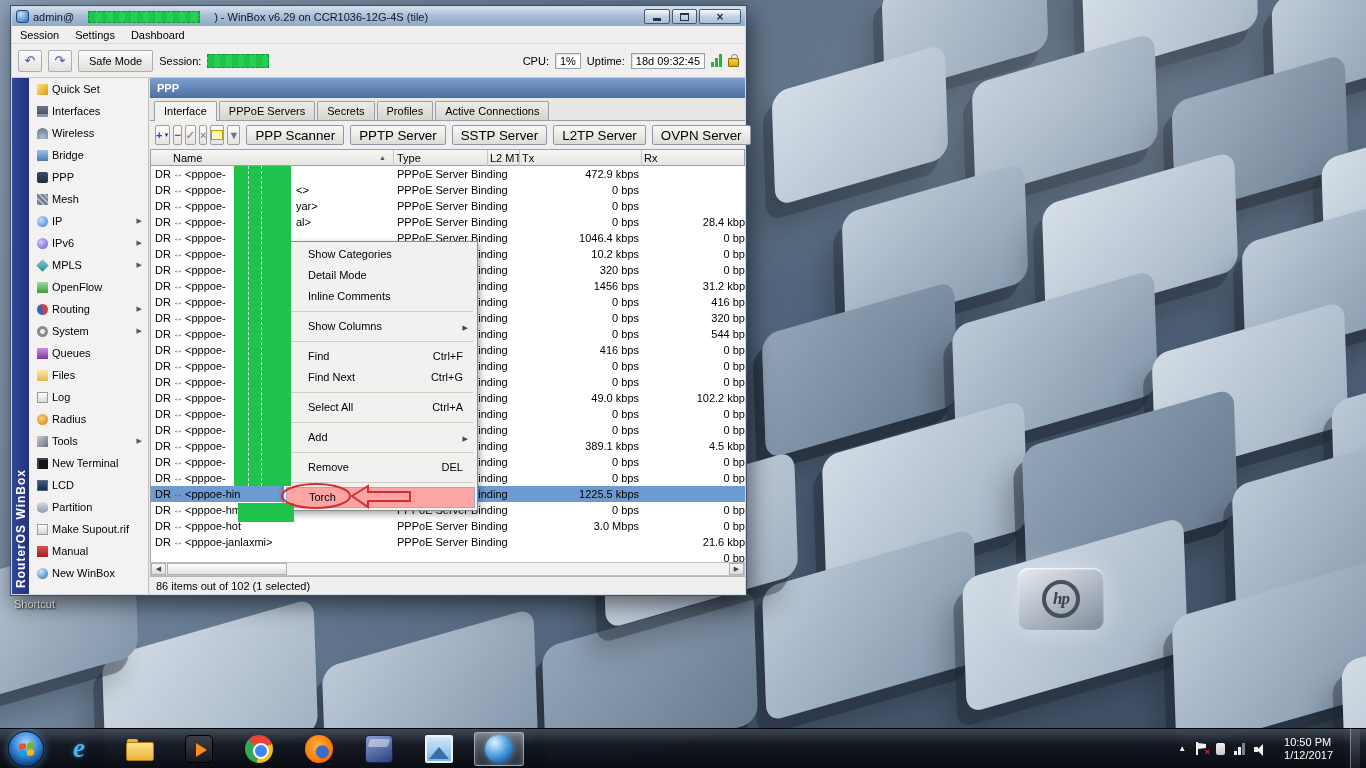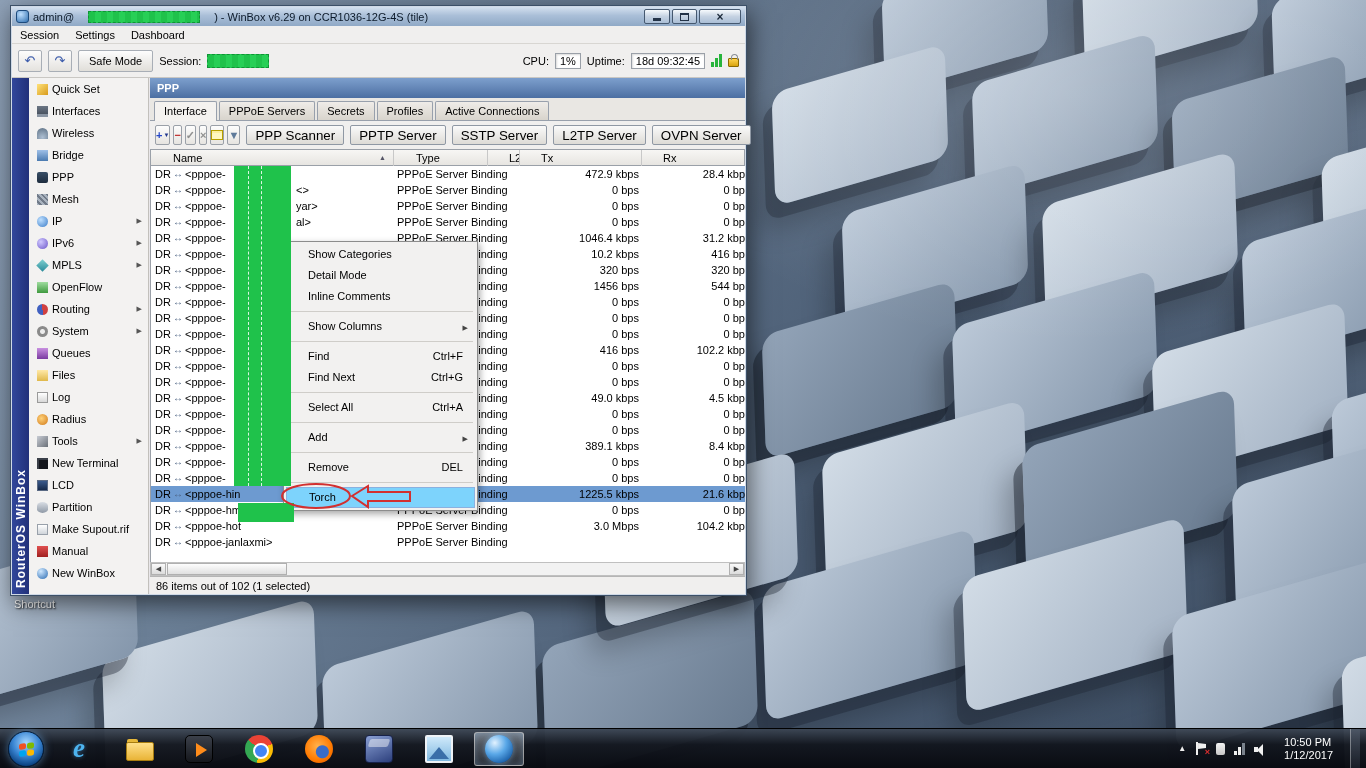--- a/index.html
+++ b/index.html
@@ -93,59 +93,59 @@
   #tabrow { height:23px; display:flex; align-items:flex-end; padding:2px 4px 0 4px; border-bottom:1px solid #98a0ac; background:#e9e7e3; flex:none; }
   .tab { padding:3px 9px; border:1px solid #98a0ac; border-bottom:none; background:linear-gradient(#efece8,#d8d4cc); margin-right:2px; border-radius:2px 2px 0 0; white-space:nowrap; }
   .tab.active { background:#f4f2ef; position:relative; top:1px; padding-bottom:4px; font-weight:normal; }
   #panel-toolbar { height:28px; display:flex; align-items:center; gap:3px; padding:0 5px; flex:none; }
   .abtn { width:24px; height:20px; border:1px solid #9aa0a8; background:linear-gradient(#fdfdfd,#e6e4e0); border-radius:2px; display:flex; align-items:center; justify-content:center; font-weight:bold; gap:1px; }
   .abtn .caret { font-size:6px; color:#24388c; }
   .cmnt { width:12px; height:10px; background:#fff8c0; border:1px solid #b8a000; box-shadow:inset 0 2px 0 #fdf0a0; }
   .sbtn { height:20px; padding:0 8px; border:1px solid #8f98a4; background:linear-gradient(#fafafa,#dddbd6); border-radius:2px; white-space:nowrap; margin-left:3px; }
 
   #thead { height:17px; position:relative; background:linear-gradient(#f7f6f4,#e7e5e1); border:1px solid #9aa0a8; border-bottom:1px solid #9aa0a8; margin:0 0 0 0; flex:none; }
-  .hcell { position:absolute; top:0; height:16px; line-height:16px; border-right:1px solid #c8c8c8; padding-left:21px; white-space:nowrap; overflow:hidden; }
+  .hcell { position:absolute; top:0; height:16px; line-height:16px; border-right:1px solid #c8c8c8; padding-left:2px; white-space:nowrap; overflow:hidden; }
   #h-name { left:0; width:243px; padding-left:22px; }
   #h-sort { position:absolute; left:228px; top:4px; font-size:7px; color:#556; }
   #h-type { left:244px; width:93px; }
   #h-mtu  { left:337px; width:32px; }
   #h-tx   { left:369px; width:122px; }
   #h-rx   { left:491px; width:105px; border-right:none; }
 
   #rows { position:relative; flex:1; background:#fff; border-left:1px solid #9aa0a8; overflow:hidden; }
   .trow { position:absolute; left:0; right:0; height:16px; line-height:16px; }
   .trow.sel { background:#6d9ad0; }
   .trow span { position:absolute; white-space:nowrap; }
   .r-flags { left:4px; }
   .r-icon  { left:22px; color:#4a6080; font-size:10px; }
   .r-name  { left:34px; }
   .r-suffix{ left:145px; }
   .r-type  { left:246px; width:130px; overflow:hidden; }
   .r-tx    { left:350px; width:138px; text-align:right; }
-  .r-rx    { left:490px; width:104px; text-align:right; overflow:hidden; }
+  .r-rx    { left:490px; width:104px; text-align:right; overflow:hidden;margin-top:48px; }
 
   #hscroll { height:14px; background:#f2f2f2; border:1px solid #c0c0c0; display:flex; align-items:stretch; flex:none; }
   .scr-btn { width:15px; display:flex; align-items:center; justify-content:center; font-size:7px; color:#444; background:linear-gradient(#fafafa,#dcdcdc); border:1px solid #b0b0b0; }
   #scr-thumb { width:120px; background:linear-gradient(#fdfdfd,#e0e0e0); border:1px solid #b0b0b0; margin:0 1px; }
   #scr-track { flex:1; }
 
   #statusbar { height:18px; background:#f0efee; border-top:1px solid #b5b5b5; display:flex; align-items:center; padding:0 6px; flex:none; }
 
   
   .table-redact { position:absolute; background:#1fc24b; z-index:35; }
   #redact-big { left:223px; top:160px; width:57px; height:320px; }
   #redact-big i { position:absolute; top:0; bottom:0; border-left:1px dashed rgba(255,255,255,.85); }
   #redact-small { left:227px; top:497px; width:56px; height:19px; }
 
   
   #ctxmenu { position:absolute; left:272px; top:235px; width:195px; background:#f2f1f0; border:1px solid #8c8c8c; box-shadow:2px 3px 7px rgba(0,0,0,.35); padding:2px; z-index:30; }
   .mitem { height:21px; line-height:21px; padding:0 10px 0 22px; position:relative; white-space:nowrap; }
   .mitem .mshort { position:absolute; right:12px; }
   .mitem .marrow { position:absolute; right:7px; font-size:7px; color:#444; top:1px; }
-  .mitem.hl { background:#7dd3fc; border:1px solid #8ab1e0; line-height:19px; }
+  .mitem.hl { background:#fca5a5; border:1px solid #8ab1e0; line-height:19px; }
   .msep { height:1px; background:#cfcdc9; margin:4px 2px; }
 
   
   #annot { position:absolute; left:0; top:0; z-index:60; pointer-events:none; }
   #annot ellipse, #annot path { fill:none; stroke:#d23030; stroke-width:2; }
 
   
   #taskbar { position:absolute; left:0; bottom:0; width:1366px; height:40px; z-index:90;
     background:linear-gradient(180deg,rgba(60,70,84,.96),rgba(18,22,30,.97) 40%,rgba(8,10,16,.98)); border-top:1px solid #000; display:flex; align-items:center; }
   #start-orb { width:36px; height:36px; border-radius:50%; margin:0 10px 0 8px; flex:none; position:relative;
@@ -215,20 +215,23 @@
       <div class="tile v1" style="left: 1170px; top: 590px; width: 220px; height: 130px;"></div>
       <div class="tile v2" style="left: 1340px; top: 640px; width: 180px; height: 120px;"></div>
       <div class="tile v3" style="left: 540px; top: 620px; width: 220px; height: 130px;"></div>
       <div class="tile v1" style="left: 320px; top: 640px; width: 220px; height: 130px;"></div>
       <div class="tile v2" style="left: 100px; top: 630px; width: 220px; height: 130px;"></div>
       <div class="tile v1" style="left: -60px; top: 560px; width: 200px; height: 120px;"></div>
       <div class="tile v2" style="left: 600px; top: 480px; width: 200px; height: 120px;"></div>
     </div>
   <div id="glow"></div>
 
+  <div id="hp-logo">
+    <div id="hp-circle">hp</div>
+  </div>
   <div id="shortcut-label">Shortcut</div>
 
   <div id="win">
     <div id="titlebar">
       <div id="app-icon"></div>
       <div id="title-text">
         <span>admin@</span>
         <span id="title-redact" class="redact"></span>
         <span>) - WinBox v6.29 on CCR1036-12G-4S (tile)</span>
       </div>

